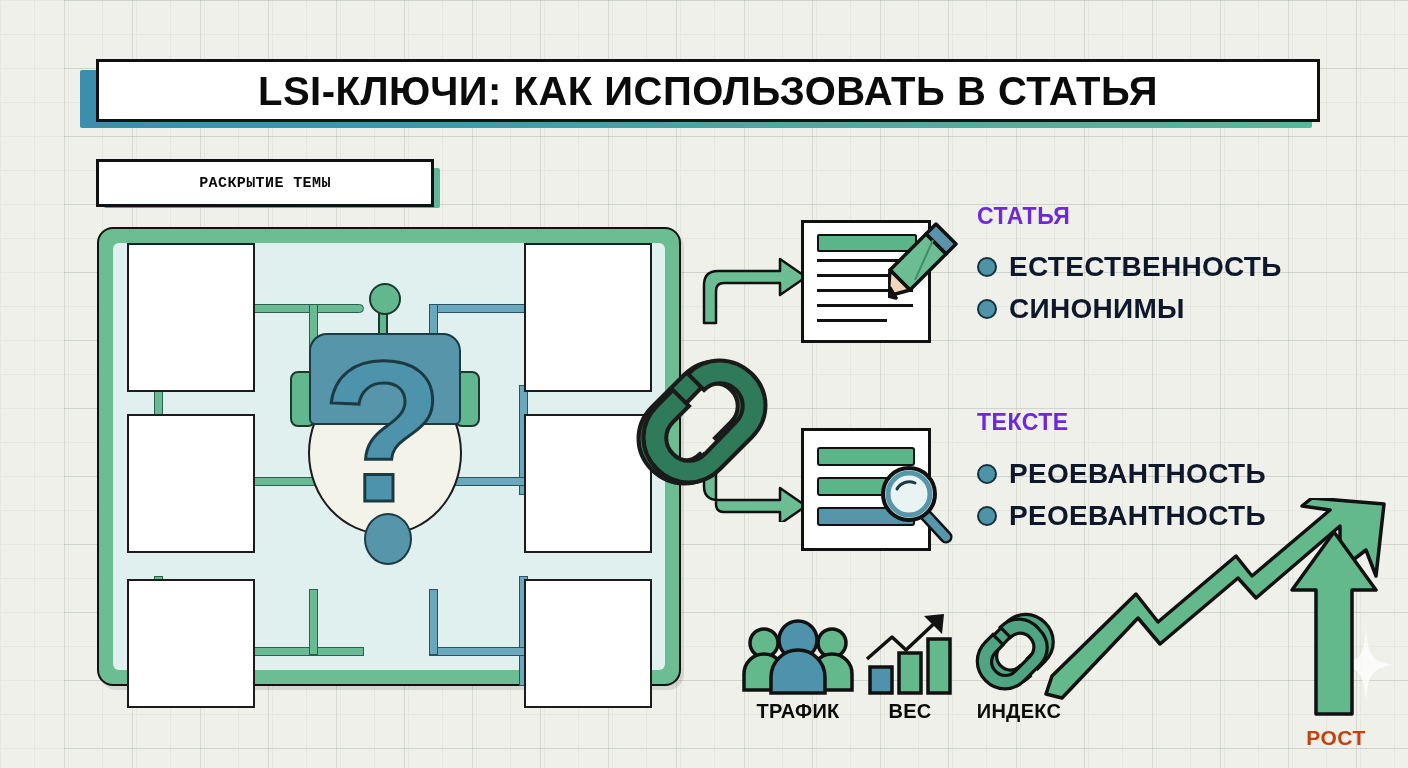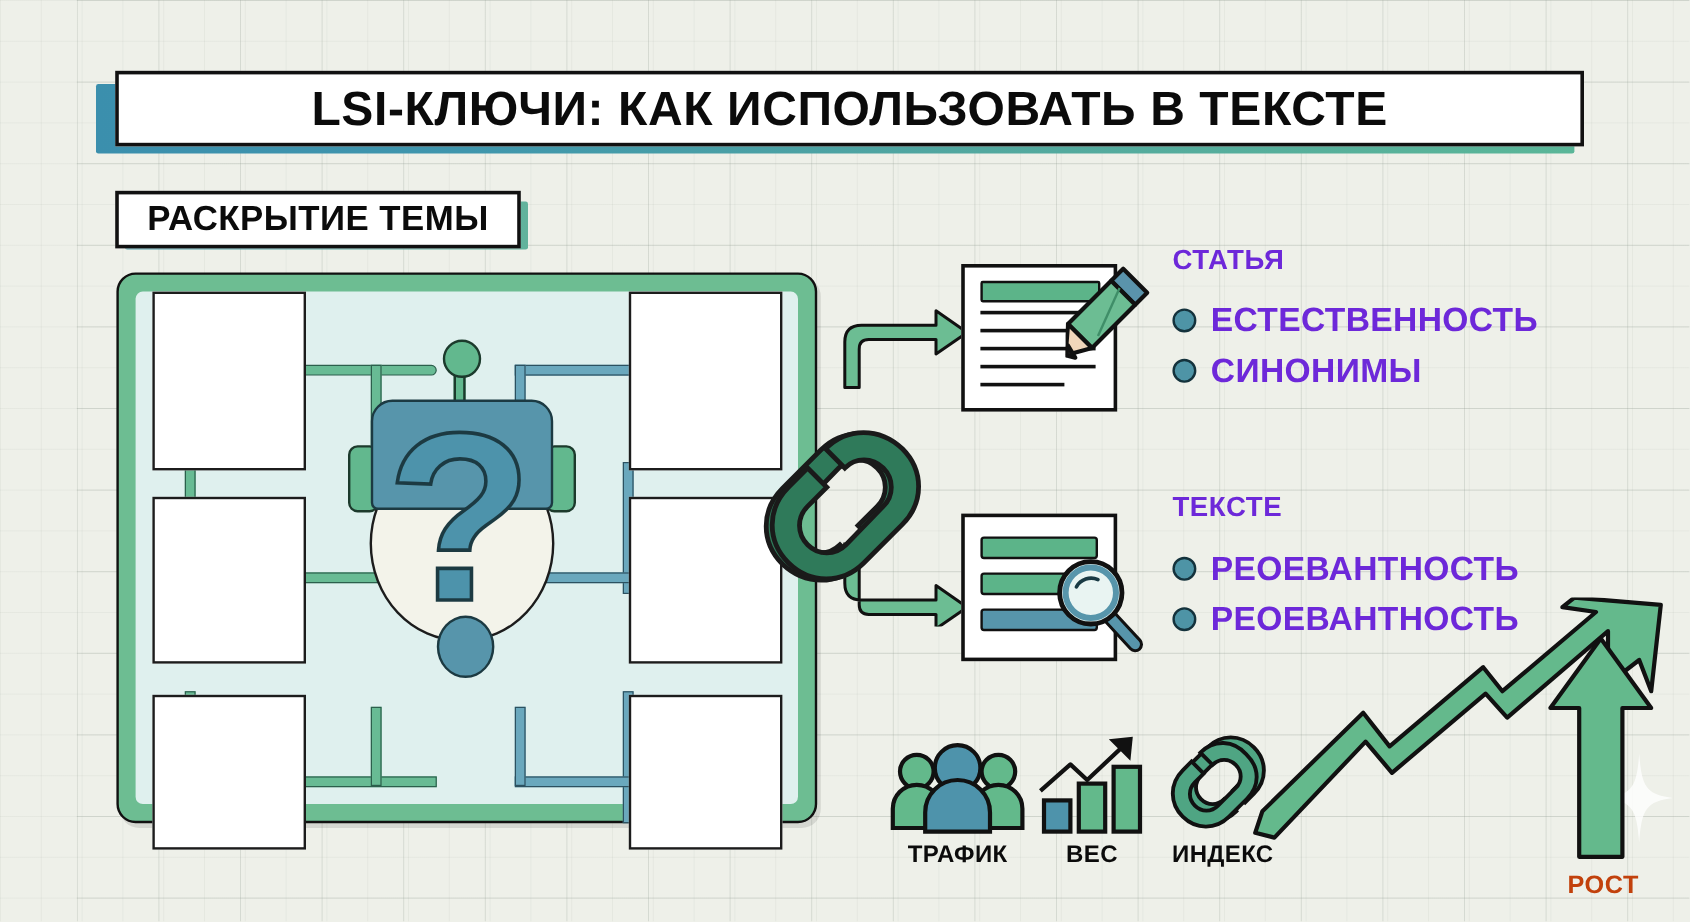--- a/index.html
+++ b/index.html
@@ -48,21 +48,21 @@
   .badge-shadow{
     position:absolute;left:104px;top:168px;width:336px;height:40px;
     background:linear-gradient(to right,#4e9fae 0%,#62b39c 100%);
     border-radius:2px;
   }
   .badge-box{
     position:absolute;left:96px;top:159px;width:332px;height:42px;
     background:#fff;border:3px solid #111;
     display:flex;align-items:center;justify-content:center;
   }
-  .badge-text{font-size:29px;font-weight:bold;color:#0b0b0b;letter-spacing:.4px;white-space:nowrap;}
+  .badge-text{font-size:15px;font-weight:bold;color:#0b0b0b;letter-spacing:.4px;white-space:nowrap;font-family:Liberation Mono, monospace;}
 
   
   .panel-outer{
     position:absolute;left:97px;top:227px;width:580px;height:455px;
     background:#6dbd92;border:2px solid #111;border-radius:16px;
     box-shadow:3px 4px 0 rgba(0,0,0,.10);
   }
   .panel-inner{
     position:absolute;left:14px;top:14px;right:14px;bottom:14px;
     background:#dff0ee;border-radius:6px;
@@ -105,21 +105,21 @@
   
   .card{position:absolute;background:#fff;border:3px solid #111;}
   .card .hdr{position:absolute;background:#5cb489;border:2px solid #111;border-radius:2px;}
   .card .ln{position:absolute;height:3px;background:#111;}
   .card .bar{position:absolute;border:2px solid #111;border-radius:3px;}
 
   
   .rt-head{position:absolute;font-size:23px;font-weight:bold;color:#6d28d9;letter-spacing:.5px;white-space:nowrap;}
   .rt-row{position:absolute;display:flex;align-items:center;gap:12px;white-space:nowrap;}
   .rt-dot{width:16px;height:16px;border-radius:50%;background:#4e94a6;border:2px solid #14323c;flex:none;}
-  .rt-txt{font-size:28px;font-weight:bold;color:#6d28d9;letter-spacing:.3px;}
+  .rt-txt{font-size:28px;font-weight:bold;color:#0f172a;letter-spacing:.3px;}
 
   
   .metric{position:absolute;text-align:center;}
   .metric .lbl{font-size:20px;font-weight:bold;color:#0b0b0b;letter-spacing:.3px;white-space:nowrap;}
 
   
   .growth{position:absolute;left:1040px;top:498px;width:350px;height:210px;}
   .up-arrow{position:absolute;left:1290px;top:528px;width:88px;height:190px;}
   .growth-lbl{position:absolute;left:1291px;top:726px;width:90px;text-align:center;
     font-size:21px;font-weight:bold;color:#c2410c;letter-spacing:.5px;}
@@ -128,21 +128,21 @@
 </head>
 <body>
 
 <div id="stage">
 
   <div class="grid fine"></div>
   <div class="grid"></div>
 
   <div class="title-shadow"></div>
   <div class="title-box">
-    <span class="title-text">LSI-КЛЮЧИ: КАК ИСПОЛЬЗОВАТЬ В ТЕКСТЕ</span>
+    <span class="title-text">LSI-КЛЮЧИ: КАК ИСПОЛЬЗОВАТЬ В СТАТЬЯ</span>
   </div>
 
   <div class="badge-shadow"></div>
   <div class="badge-box">
     <span class="badge-text">РАСКРЫТИЕ ТЕМЫ</span>
   </div>
 
   <div class="panel-outer">
     <div class="panel-inner"></div>
 

